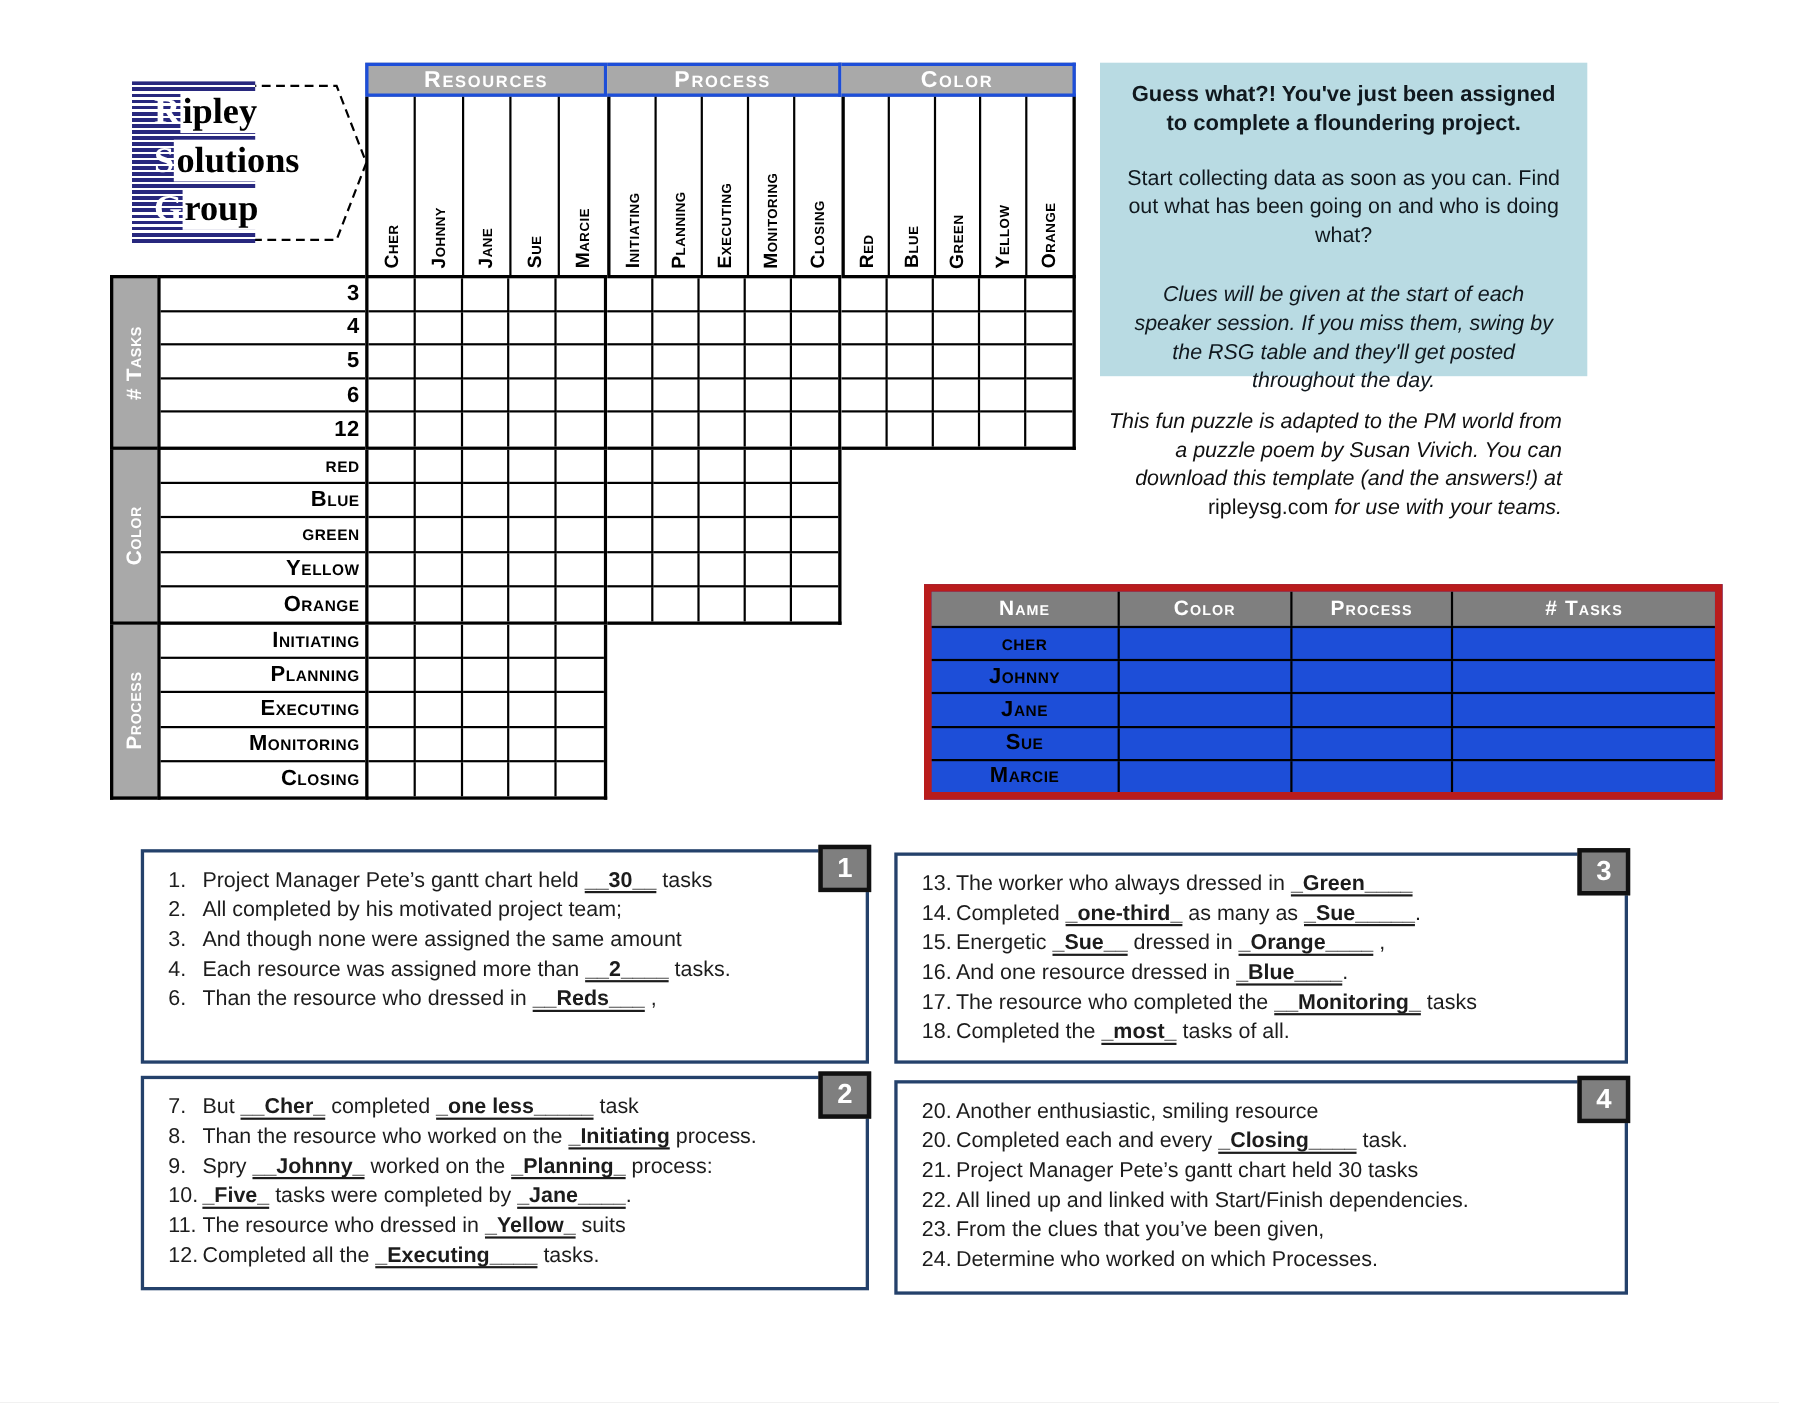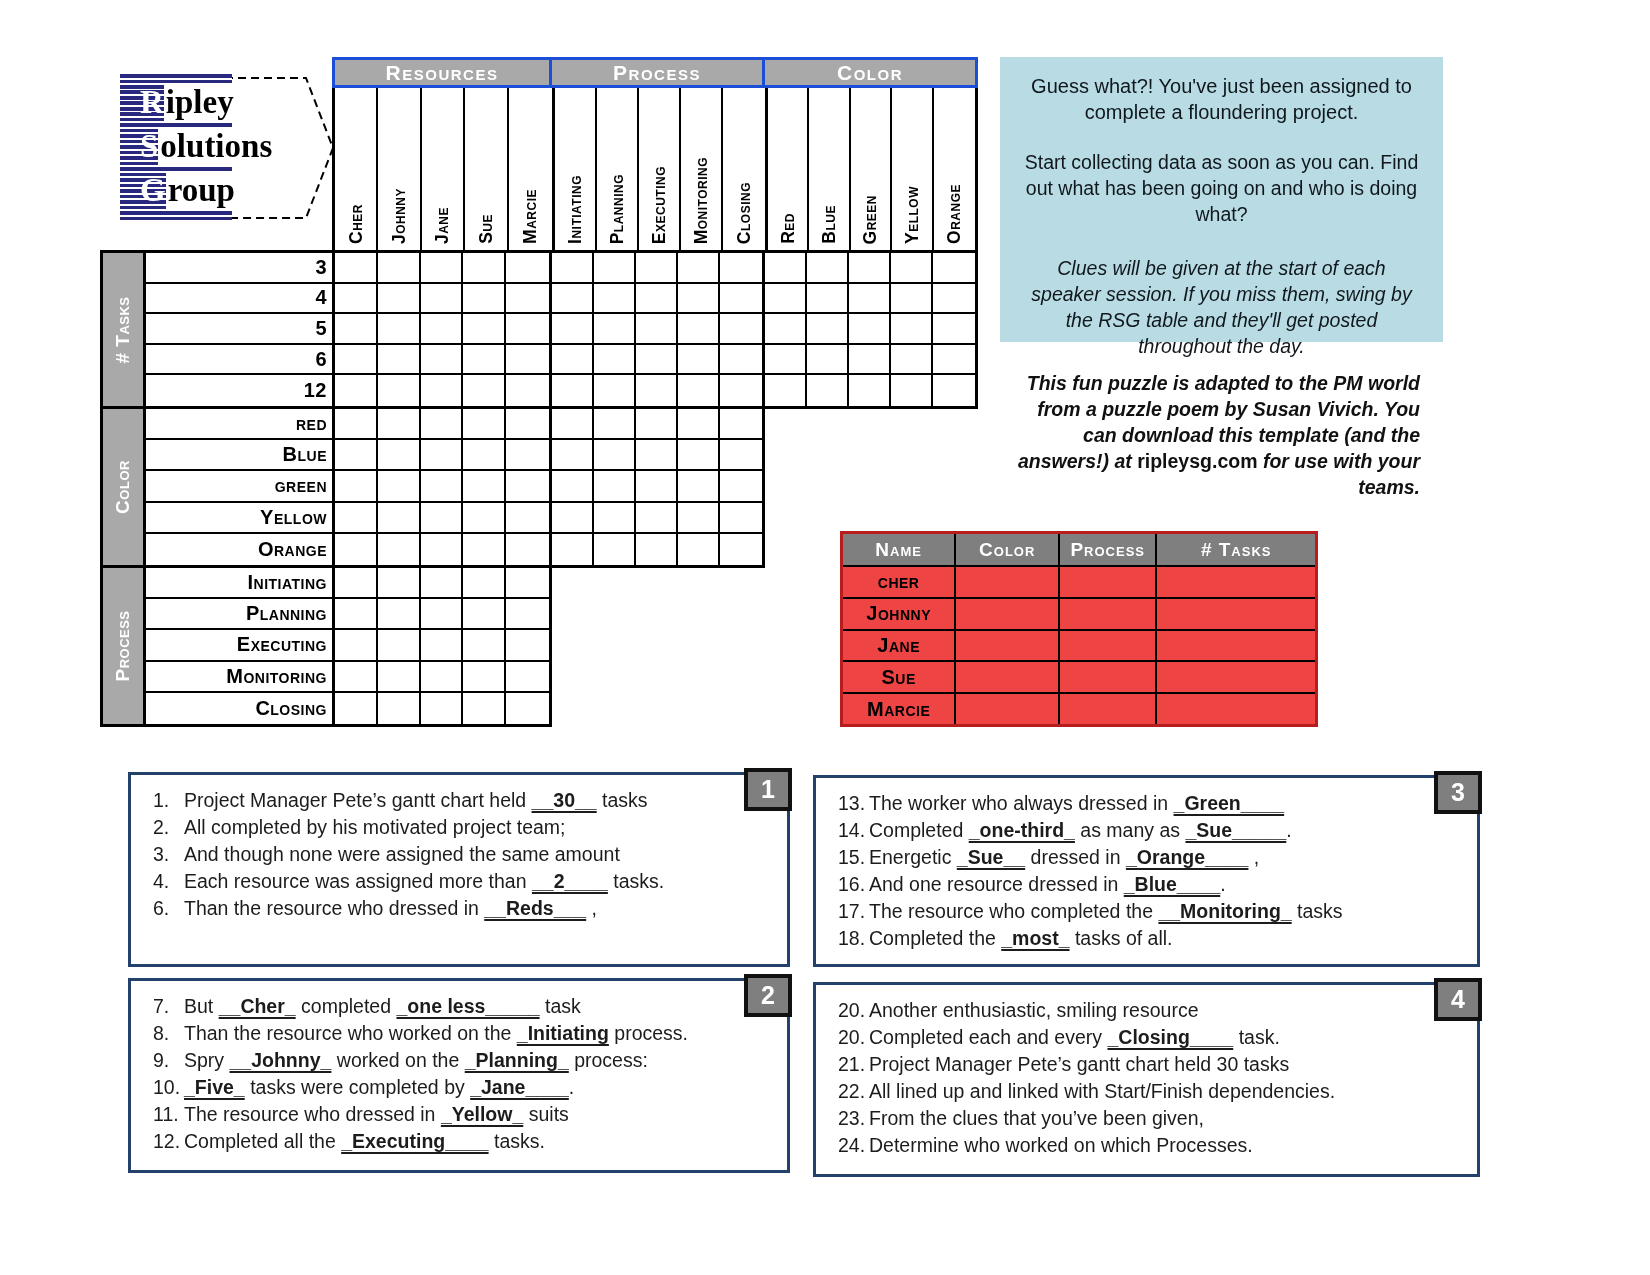--- a/index.html
+++ b/index.html
@@ -62,32 +62,32 @@
   .cb-a1{left:332px;top:250px;width:220px;height:159px;}
   .cb-b1{left:552px;top:250px;width:213px;height:159px;}
   .cb-c1{left:765px;top:250px;width:213px;height:159px;}
   .cb-a2{left:332px;top:409px;width:220px;height:159px;}
   .cb-b2{left:552px;top:409px;width:213px;height:159px;}
   .cb-a3{left:332px;top:568px;width:220px;height:159px;}
 
   
   .info-box{position:absolute;left:1000px;top:57px;width:443px;height:285px;background:#b9dbe3;
             box-sizing:border-box;padding:16px 24px;text-align:center;color:#10181e;}
-  .info-head{font-weight:normal;font-size:20px;line-height:26px;}
+  .info-head{font-weight:bold;font-size:20px;line-height:26px;}
   .info-body{font-size:19.5px;line-height:26px;margin-top:24px;}
   .info-note{font-size:19.5px;line-height:26px;margin-top:28px;font-style:italic;}
 
   .attribution{position:absolute;left:1000px;top:370px;width:443px;box-sizing:border-box;
                padding-right:23px;text-align:right;font-size:19.5px;line-height:26px;
-               font-style:italic;color:#111;font-weight:bold;}
+               font-style:italic;color:#111;}
   .attribution .site{font-style:normal;}
 
   
-  .sol-table{position:absolute;left:840px;top:531px;width:478px;height:196px;box-sizing:border-box;
-             border:3px solid #b91c1c;display:flex;flex-direction:column;background:#ef4444;}
+  .sol-table{position:absolute;left:840px;top:531px;width:726px;height:196px;box-sizing:border-box;
+             border:7px solid #b91c1c;display:flex;flex-direction:column;background:#1d4ed8;}
   .sol-cols{display:grid;grid-template-columns:24fr 22fr 20.6fr 33.4fr;}
   .sol-header{height:31px;background:#7f7f7f;flex:0 0 31px;}
   .h-cell{display:flex;align-items:center;justify-content:center;color:#fff;font-weight:bold;
           font-size:19px;font-variant:small-caps;letter-spacing:1px;border-right:2px solid #000;
           box-sizing:border-box;}
   .h-cell:last-child{border-right:0;}
   .t-row{flex:1;border-top:2px solid #000;}
   .t-cell{border-right:2px solid #000;box-sizing:border-box;display:flex;align-items:center;
           justify-content:center;}
   .t-cell:last-child{border-right:0;}

